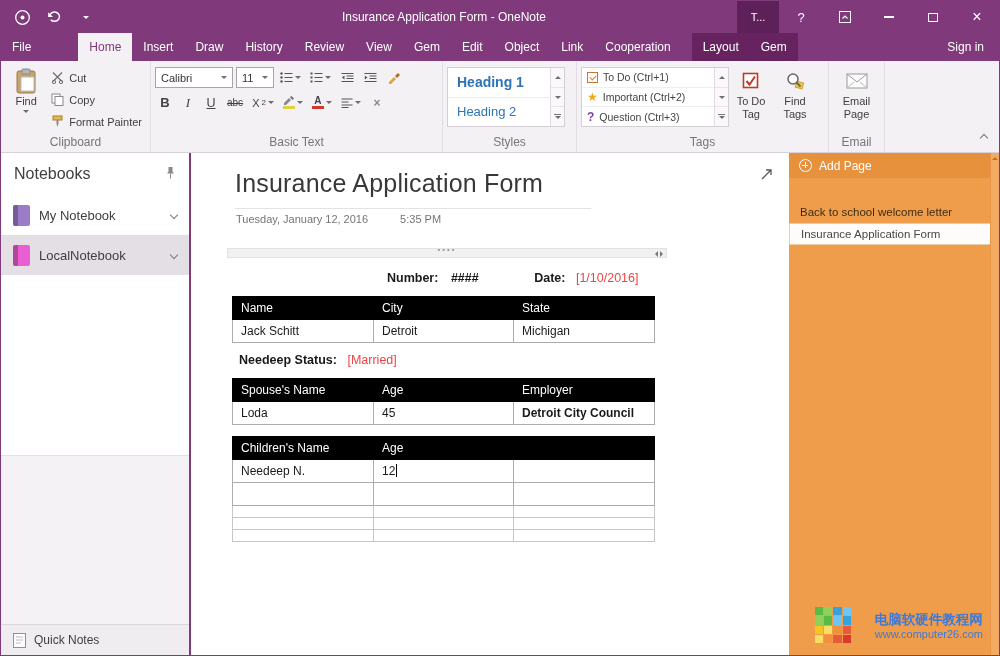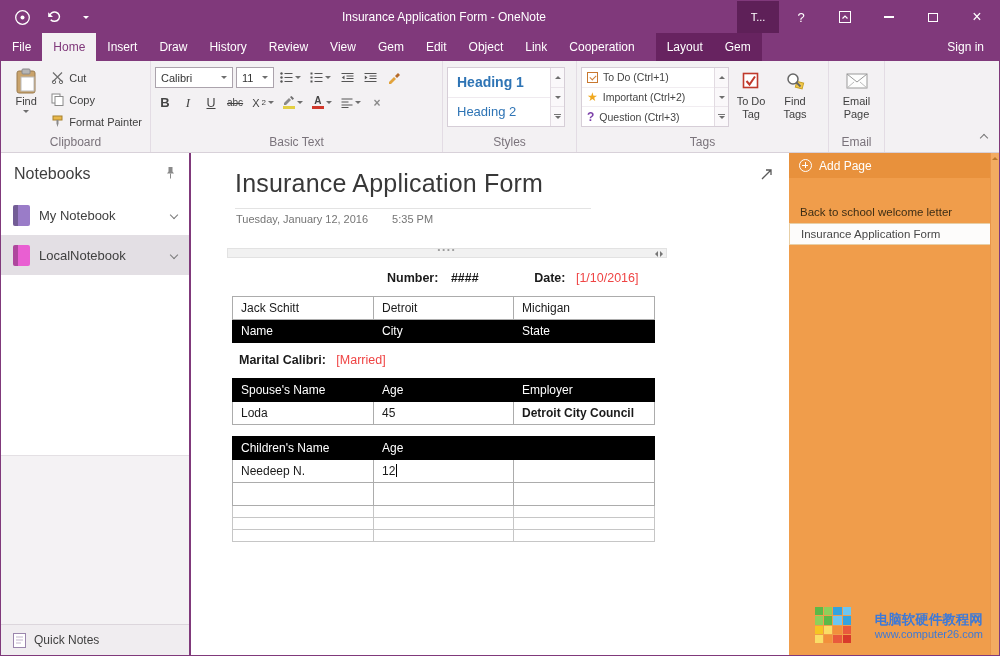--- a/index.html
+++ b/index.html
@@ -15,21 +15,21 @@
 .tb-right{display:flex;align-items:stretch;height:32px;}
 .tb-ctx{width:42px;background:#5E2058;font-size:11px;display:flex;align-items:center;justify-content:center;}
 .tb-btn{width:44px;display:flex;align-items:center;justify-content:center;font-size:13px;}
 .min-bar{width:10px;height:2px;background:#fff;}
 .max-box{width:10px;height:9px;border:1px solid #fff;}
 .close-x{font-size:16px;line-height:1;}
 
 
 .tabrow{height:28px;background:#80397B;display:flex;align-items:stretch;color:#fff;font-size:12px;flex:0 0 auto;}
 .rtab{padding:0 11px;line-height:28px;white-space:nowrap;cursor:default;}
-.rtab.active{background:#F3F1F3;color:#80397B;}
+.rtab.active{background:#F3F1F3;color:#80397B;margin-left:36px;}
 .ctx-wrap{display:flex;background:#672360;margin-left:10px;}
 .signin{margin-left:auto;padding:0 15px;line-height:28px;}
 
 
 .ribbon{height:92px;background:#F3F1F3;border-bottom:1px solid #D8D1D9;display:flex;align-items:stretch;position:relative;flex:0 0 auto;}
 .rgroup{display:flex;flex-direction:column;border-right:1px solid #E3DCE4;padding:3px 4px 0;}
 .rgroup-body{flex:1;display:flex;}
 .rgroup-label{font-size:12px;color:#7A737B;text-align:center;padding:1px 0 3px;}
 .bigbtn{width:44px;display:flex;flex-direction:column;align-items:center;padding-top:3px;font-size:11px;color:#3F3F3F;line-height:13px;text-align:center;}
 .bigbtn .ic{height:28px;display:flex;align-items:center;justify-content:center;}
@@ -97,21 +97,21 @@
 .ptab-add{margin-left:6px;height:23px;line-height:21px;padding:0 10px;border:1px solid #D5CDD7;border-bottom:none;border-radius:2px 2px 0 0;color:#555;font-size:13px;}
 .searchbox{position:absolute;right:8px;top:11px;width:186px;height:22px;border:1px solid #B7AEBA;background:#fff;display:flex;align-items:center;padding:0 6px;gap:6px;}
 .searchbox input{border:none;outline:none;flex:1;font-size:11px;color:#555;font-family:inherit;background:transparent;min-width:0;}
 .searchbox input::placeholder{color:#8A8A8A;}
 .vsep{width:1px;height:14px;background:#D8D2DA;}
 
 .content-body{flex:1;display:flex;min-height:0;}
 .page-surface{flex:1;background:#fff;position:relative;min-width:0;}
 .pg-expand{position:absolute;top:14px;right:16px;}
 .pg-title{position:absolute;left:44px;top:16px;width:356px;font-size:25px;font-weight:400;color:#383838;padding-bottom:10px;border-bottom:1px solid #E3E3E3;letter-spacing:.2px;white-space:nowrap;}
-.pg-meta{position:absolute;left:45px;top:60px;display:flex;gap:24px;font-size:11px;color:#757575;}
+.pg-meta{position:absolute;left:45px;top:60px;display:flex;gap:32px;font-size:11px;color:#757575;}
 
 .tbl-block{position:absolute;left:36px;top:95px;width:440px;}
 .dragbar{height:10px;background:#F1F1F1;border:1px solid #E2E2E2;position:relative;}
 .dragbar .dots{position:absolute;left:50%;top:-4px;transform:translateX(-50%);font-size:8px;letter-spacing:2px;color:#9A9A9A;}
 .dragbar .dots::before{content:"\2022 \2022 \2022 \2022";}
 .dragbar .arrows{position:absolute;right:3px;top:2px;display:flex;gap:2px;align-items:center;}
 .fline{font-size:12.5px;color:#1A1A1A;}
 .fline .lbl{font-weight:700;}
 .fline .val{font-weight:700;}
 .red{color:#ef4444;font-weight:400;text-align:right;}
@@ -524,34 +524,34 @@
             </div>
 
             <table class="pg-tbl">
               <colgroup>
                   <col class="c1">
                   <col class="c2">
                   <col class="c3">
                 </colgroup>
               <tbody>
                   <tr>
+                <th>Name</th>
+                <th>City</th>
+                <th>State</th>
+              </tr>
+              <tr>
                 <td>Jack Schitt</td>
                 <td>Detroit</td>
                 <td>Michigan</td>
               </tr>
-              <tr>
-                <th>Name</th>
-                <th>City</th>
-                <th>State</th>
-              </tr>
             </tbody>
               </table>
 
             <div class="fline qline">
-              <span class="lbl">Marital Calibri:</span>
+              <span class="lbl">Needeep Status:</span>
               <span class="red ml7">[Married]</span>
             </div>
 
             <table class="pg-tbl">
               <colgroup>
                   <col class="c1">
                   <col class="c2">
                   <col class="c3">
                 </colgroup>
               <tbody>

